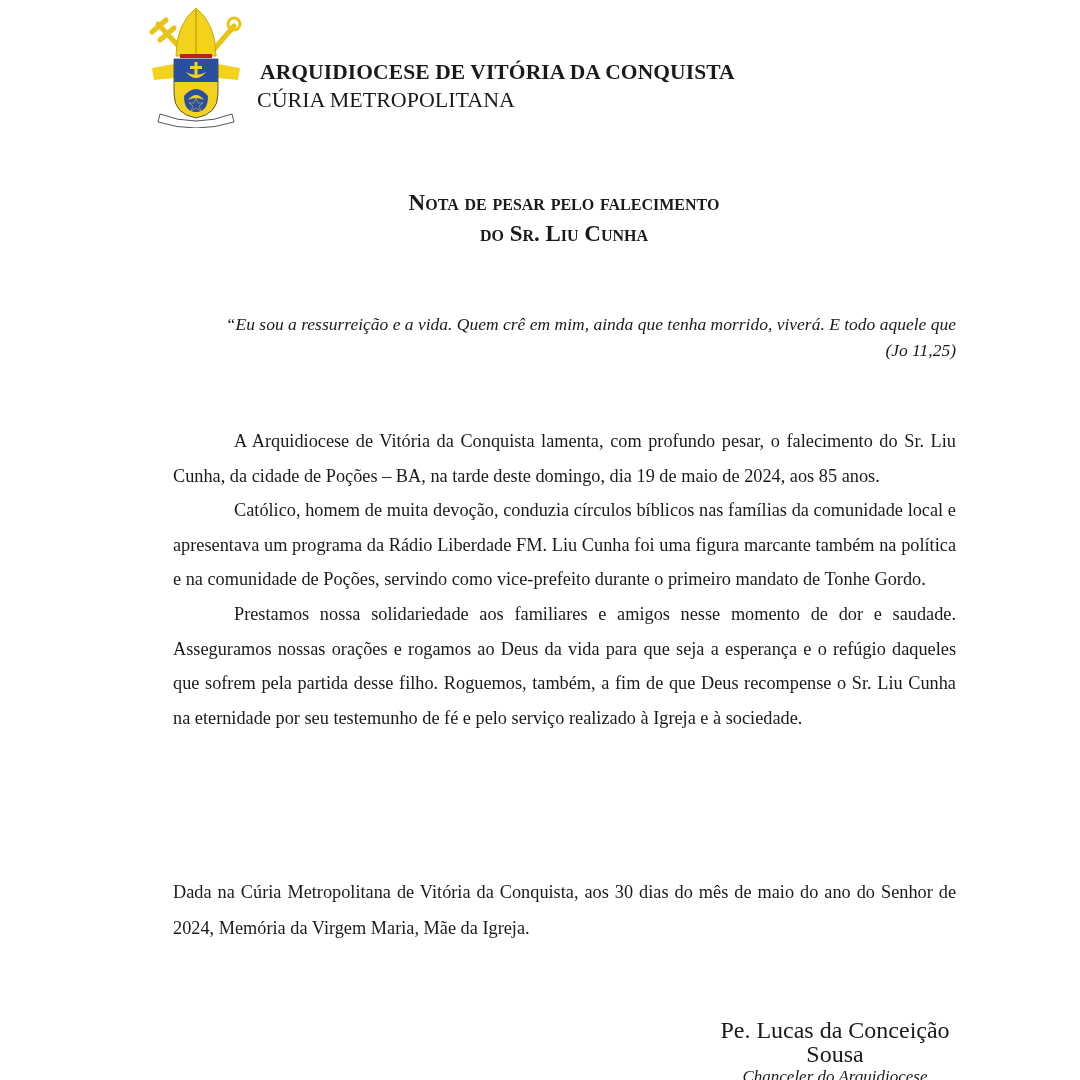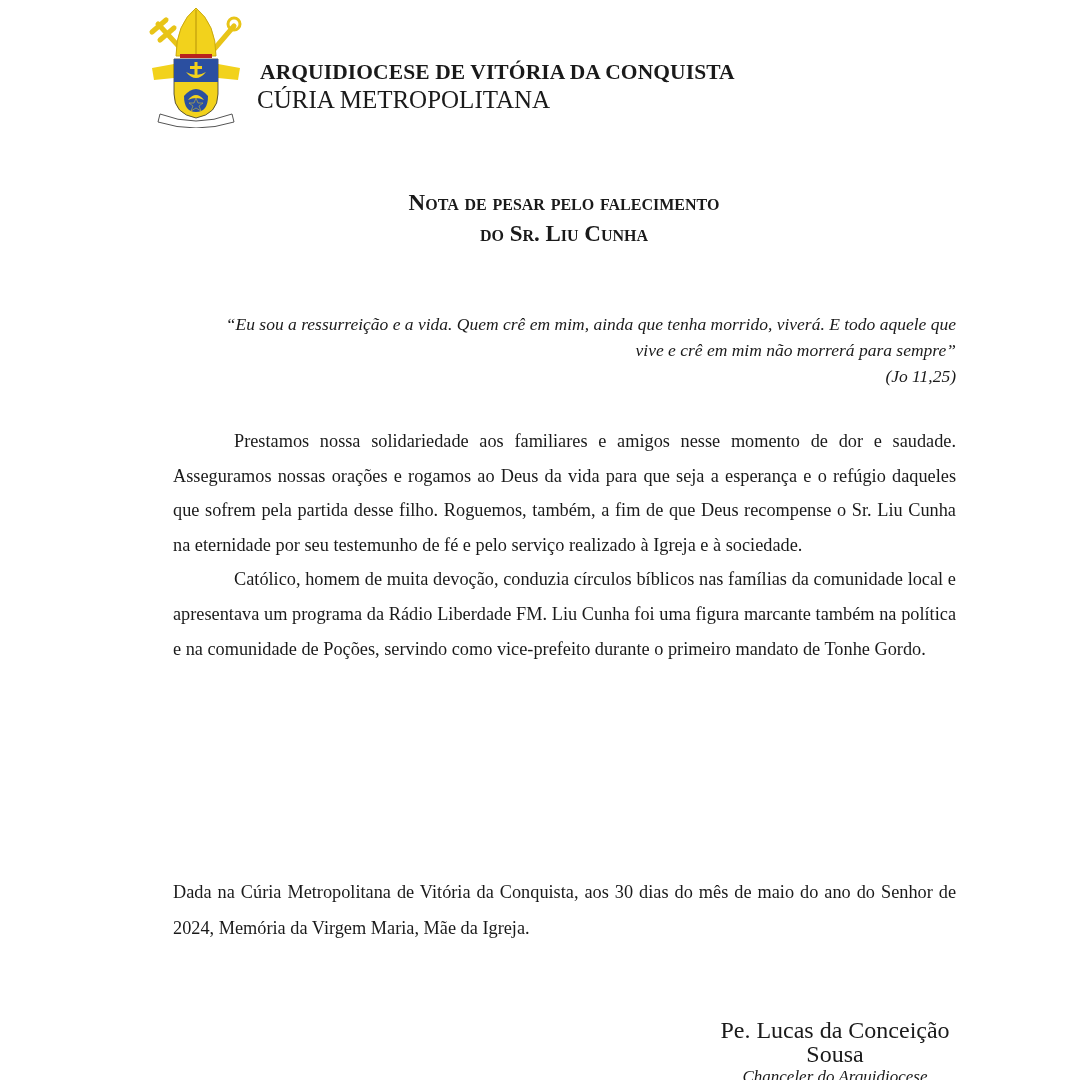--- a/index.html
+++ b/index.html
@@ -1,21 +1,21 @@
 <!DOCTYPE html>
 <html><head>
 <meta charset="utf-8">
 <style>
   html, body { margin:0; padding:0; background:#ffffff; }
   body { width:1080px; height:1080px; position:relative; overflow:hidden;
          font-family:"Liberation Serif", "DejaVu Serif", serif; color:#1a1a1a; }
   .crest { position:absolute; left:146px; top:4px; width:100px; height:124px; }
   .hdr { position:absolute; left:257px; top:56px; }
   .hdr .org { font-weight:bold; font-size:21.5px; letter-spacing:0.1px; line-height:26px; margin:3px; }
-  .hdr .sub { font-size:25px; line-height:24px; margin:0; }
+  .hdr .sub { font-size:22px; line-height:24px; margin:0; }
   .title { position:absolute; left:0; width:1128px; top:187px; text-align:center;
            font-weight:bold; font-size:23px; line-height:31px; font-variant:small-caps; }
   .title div { margin:0; }
   .quote { position:absolute; right:124px; top:311px; width:760px; text-align:right;
            font-style:italic; font-size:17.5px; line-height:26px;font-family:Liberation Serif, serif; }
   .body { position:absolute; left:173px; width:783px; top:424px; font-size:18.3px; line-height:34.6px; text-align:justify; }
   .body p { margin:0; text-indent:61px; }
   .dated { position:absolute; left:173px; width:783px; top:874px; font-size:18.3px; line-height:36px; text-align:justify; }
   .sig { position:absolute; left:700px; width:270px; top:1018px; text-align:center; }
   .sig .name { font-size:24px; line-height:24px; }
@@ -60,27 +60,27 @@
   <div class="sub">CÚRIA METROPOLITANA</div>
 </div>
 
 <div class="title">
   <div>Nota de pesar pelo falecimento</div>
   <div>do Sr. Liu Cunha</div>
 </div>
 
 <div class="quote">
   <div>“Eu sou a ressurreição e a vida. Quem crê em mim, ainda que tenha morrido, viverá. E todo aquele que</div>
-  <div>vive e crê em mim não morrerá para sempre”</div>
   <div>(Jo 11,25)</div>
 </div>
 
 <div class="body">
+  <p>A Arquidiocese de Vitória da Conquista lamenta, com profundo pesar, o falecimento do Sr. Liu Cunha, da cidade de Poções – BA, na tarde deste domingo, dia 19 de maio de 2024, aos 85 anos.</p>
+  <p>Católico, homem de muita devoção, conduzia círculos bíblicos nas famílias da comunidade local e apresentava um programa da Rádio Liberdade FM. Liu Cunha foi uma figura marcante também na política e na comunidade de Poções, servindo como vice-prefeito durante o primeiro mandato de Tonhe Gordo.</p>
   <p>Prestamos nossa solidariedade aos familiares e amigos nesse momento de dor e saudade. Asseguramos nossas orações e rogamos ao Deus da vida para que seja a esperança e o refúgio daqueles que sofrem pela partida desse filho. Roguemos, também, a fim de que Deus recompense o Sr. Liu Cunha na eternidade por seu testemunho de fé e pelo serviço realizado à Igreja e à sociedade.</p>
-  <p>Católico, homem de muita devoção, conduzia círculos bíblicos nas famílias da comunidade local e apresentava um programa da Rádio Liberdade FM. Liu Cunha foi uma figura marcante também na política e na comunidade de Poções, servindo como vice-prefeito durante o primeiro mandato de Tonhe Gordo.</p>
 </div>
 
 <div class="dated">Dada na Cúria Metropolitana de Vitória da Conquista, aos 30 dias do mês de maio do ano do Senhor de 2024, Memória da Virgem Maria, Mãe da Igreja.</div>
 
 <div class="sig">
   <div class="name">Pe. Lucas da Conceição Sousa</div>
   <div class="role">Chanceler do Arquidiocese</div>
 </div>
 
 </body></html>

